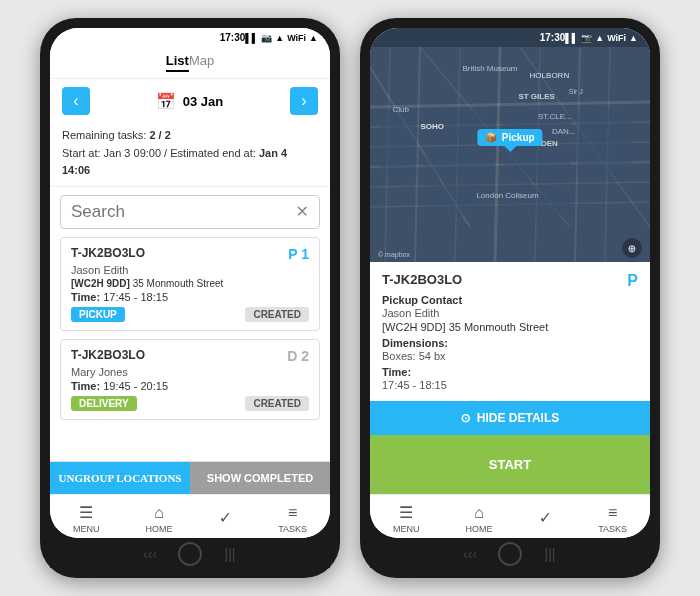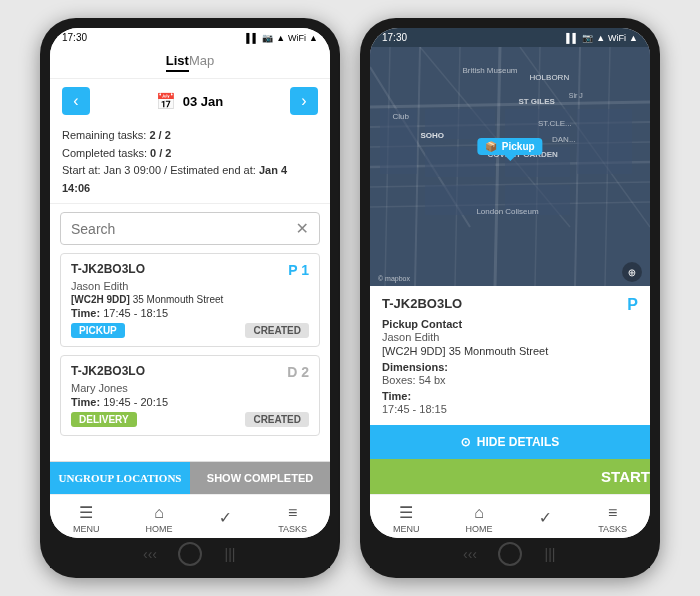--- a/index.html
+++ b/index.html
@@ -32,26 +32,25 @@
       flex: 1;
       overflow: hidden;
       display: flex;
       flex-direction: column;
     }
 
     
     .status-bar {
       background: #fff;
       display: flex;
-      justify-content: space-between;
+      justify-content: flex-end;
       align-items: center;
       padding: 4px 12px;
       font-size: 10px;
-      font-weight: normal;
-      gap: 16px;
+      font-weight: bold;
     }
 
     .status-bar-dark {
       background: #2c3e50;
       color: #fff;
     }
 
     .status-icons {
       display: flex;
       gap: 3px;
@@ -134,21 +133,21 @@
       margin: 8px 10px;
       border: 1px solid #ccc;
       border-radius: 4px;
       padding: 6px 10px;
     }
 
     .search-bar input {
       border: none;
       outline: none;
       flex: 1;
-      font-size: 14px;
+      font-size: 17px;
       color: #aaa;
     }
 
     .search-bar .clear-icon {
       font-size: 16px;
       color: #888;
       cursor: pointer;
     }
 
     .task-list {
@@ -418,25 +417,25 @@
       display: flex;
       align-items: center;
       justify-content: center;
       gap: 6px;
     }
 
     .btn-start {
       background: #8bc34a;
       color: #fff;
       border: none;
-      padding: 9px 0;
-      font-size: 15px;
-      font-weight: bold;
-      cursor: pointer;
-      text-align: right;
+      padding: 22px 0;
+      font-size: 13px;
+      font-weight: bold;
+      cursor: pointer;
+      text-align: center;
       text-transform: uppercase;
       width: 100%;
     }
 
     .phone-home-bar {
       display: flex;
       justify-content: center;
       gap: 16px;
       padding: 4px 0 2px;
       background: #1a1a1a;
@@ -485,21 +484,20 @@
       <button class="date-nav-btn">‹</button>
       <div class="date-display">
         <span class="calendar-icon">📅</span>
         <span>03 Jan</span>
       </div>
       <button class="date-nav-btn">›</button>
     </div>
 
     <div class="task-info">
       <div>Remaining tasks: <span class="bold">2 / 2</span></div>
-      <div>Completed tasks: <span class="bold">0 / 2</span></div>
       <div>Start at: Jan 3 09:00 / Estimated end at: <span class="bold">Jan 4 14:06</span></div>
     </div>
 
     <div class="search-bar">
       <input type="text" placeholder="Search" style="">
       <span class="clear-icon">✕</span>
     </div>
 
     <div class="task-list">
 

